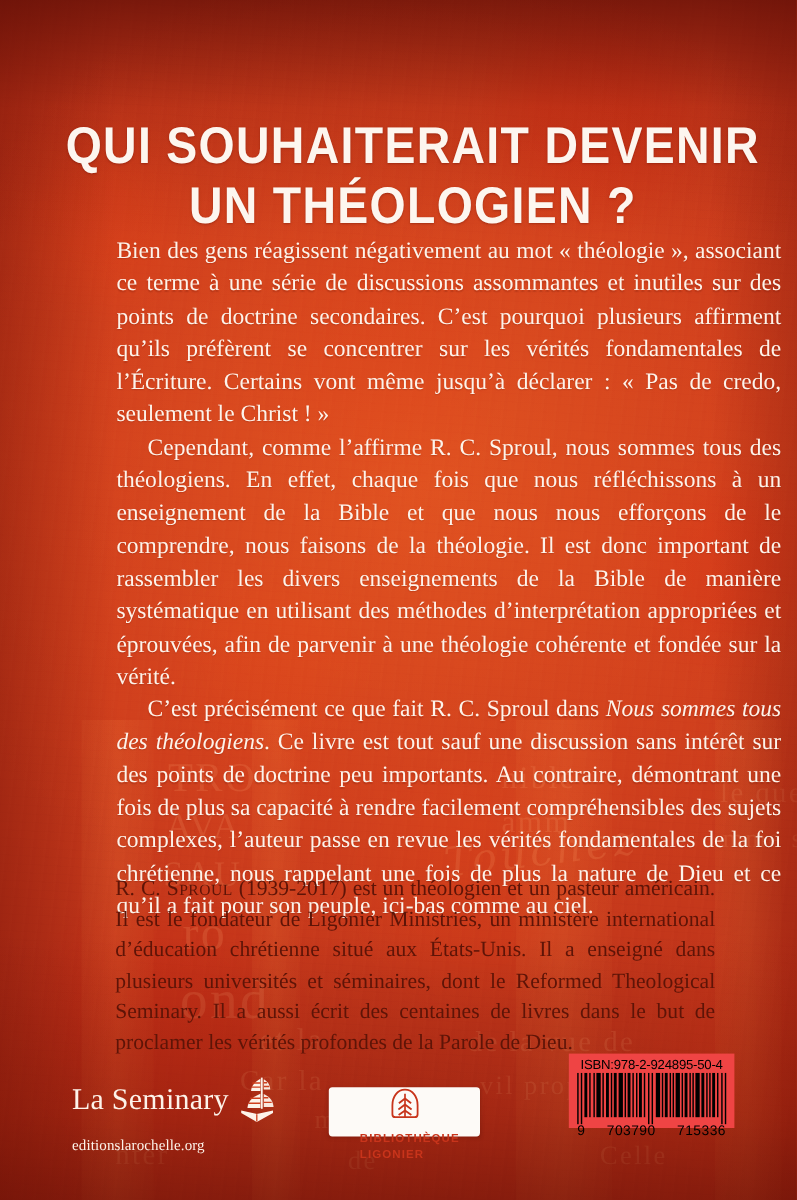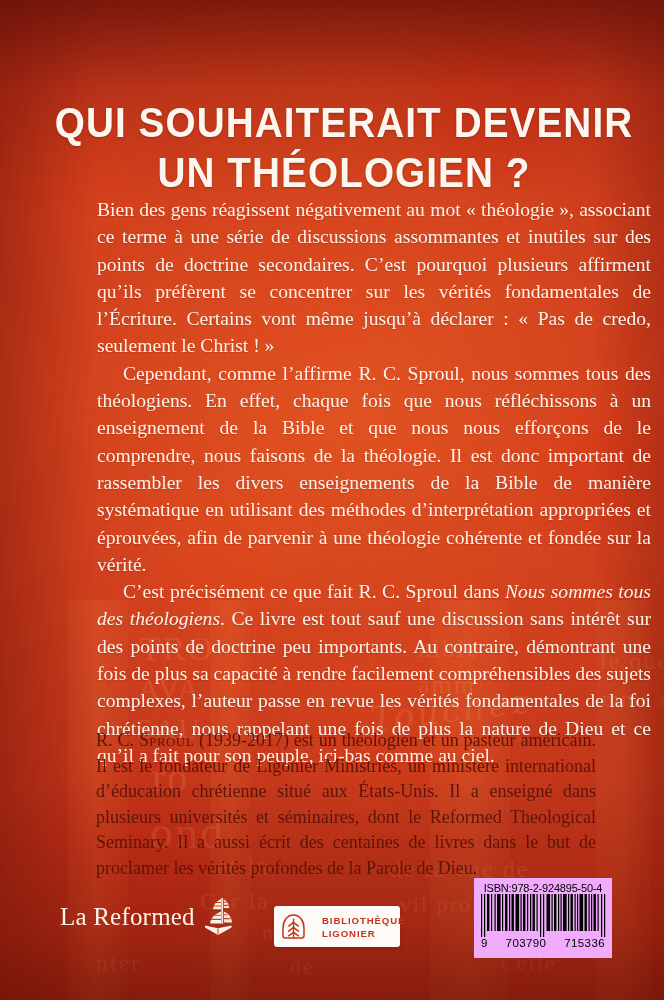--- a/index.html
+++ b/index.html
@@ -157,20 +157,21 @@
     position: absolute;
     left: 274px;
     top: 906px;
     width: 126px;
     height: 41px;
     background: #fdfaf7;
     border-radius: 3px;
     display: flex;
     align-items: center;
     box-shadow: 0 1px 3px rgba(70,10,4,.25);
+    flex-direction: column;
   }
   .lig-mark {
     width: 39px;
     display: flex; align-items: center; justify-content: center;
     flex: 0 0 auto;
   }
   .lig-div {
     width: 1px; align-self: stretch;
     margin: 5px 0;
     background: #e0b2a4;
@@ -183,22 +184,22 @@
     font-weight: bold;
     letter-spacing: .9px;
     line-height: 13px;
   }
 
   .barcode-box {
     position: absolute;
     left: 474px;
     top: 878px;
     width: 138px;
-    height: 80px;
-    background: #f0abfc;
+    height: 62px;
+    background: #ef4444;
     padding: 4px 6px 3px 6px;
     box-sizing: border-box;
   }
   .bc-isbn {
     font-family: "Liberation Sans", sans-serif;
     font-size: 11px;
     color: #000;
     text-align: center;
     line-height: 12px;
     letter-spacing: -.2px;
@@ -262,21 +263,21 @@
     <p>Cependant, comme l’affirme R. C. Sproul, nous sommes tous des théologiens. En effet, chaque fois que nous réfléchissons à un enseignement de la Bible et que nous nous efforçons de le comprendre, nous faisons de la théologie. Il est donc important de rassembler les divers enseignements de la Bible de manière systématique en utilisant des méthodes d’interprétation appropriées et éprouvées, afin de parvenir à une théologie cohérente et fondée sur la vérité.</p>
     <p><span>C’est précisément ce que fait R. C. Sproul dans </span><i>Nous sommes tous des théologiens</i><span>. Ce livre est tout sauf une discussion sans intérêt sur des points de doctrine peu importants. Au contraire, démontrant une fois de plus sa capacité à rendre facilement compréhensibles des sujets complexes, l’auteur passe en revue les vérités fondamentales de la foi chrétienne, nous rappelant une fois de plus la nature de Dieu et ce qu’il a fait pour son peuple, ici-bas comme au ciel.</span></p>
   </div>
 
   <div class="bio">
     <p><span>R. C. </span><span class="smallcaps">Sproul</span><span> (1939-2017) est un théologien et un pasteur américain. Il est le fondateur de Ligonier Ministries, un ministère international d’éducation chrétienne situé aux États-Unis. Il a enseigné dans plusieurs universités et séminaires, dont le Reformed Theological Seminary. Il a aussi écrit des centaines de livres dans le but de proclamer les vérités profondes de la Parole de Dieu.</span></p>
   </div>
 
   <div class="publisher">
     <div class="pub-row">
-      <span class="pub-name">La Reformed</span>
+      <span class="pub-name">La Seminary</span>
       <svg class="pub-ship" viewBox="0 0 34 40">
         <g fill="#fdf3ea">
 
           <rect x="20.4" y="2" width="1.5" height="26"></rect>
 
           <path d="M20 3 C14.5 6 12.5 9.5 12.2 13.2 L20 13.2 Z"></path>
 
           <path d="M22.8 3.4 C26.6 5.6 28 8.6 28.2 12 L22.8 12 Z" opacity=".95"></path>
 
           <path d="M20 15.4 C12.6 18.4 9.6 22.6 9.2 27.4 L20 27.4 Z"></path>
@@ -286,20 +287,21 @@
         </g>
         <g stroke="#cf3f1d" stroke-width="1.1" fill="none">
           <path d="M13.4 6.5 L20 6.5 M12.5 10 L20 10"></path>
           <path d="M25.6 6.3 L22.8 6.3 M27.4 9.4 L22.8 9.4"></path>
           <path d="M11.6 19.2 L20 19.2 M10.1 23.4 L20 23.4"></path>
           <path d="M26.6 18.8 L22.8 18.8 M29.4 22.6 L22.8 22.6"></path>
           <path d="M17 32.6 L17 38.6"></path>
         </g>
       </svg>
     </div>
+    <div class="pub-url">editionslarochelle.org</div>
   </div>
 
   <div class="ligonier">
     <span class="lig-mark">
       <svg width="25" height="27" viewBox="0 0 25 27">
         <g fill="none" stroke="#c8341b" stroke-width="1.5">
           <path d="M12.5 2 C19 2 23 8.2 23 15 L23 22.5 C23 24 22 25 20.6 25 L4.4 25 C3 25 2 24 2 22.5 L2 15 C2 8.2 6 2 12.5 2 Z"></path>
           <path d="M12.5 5.5 L12.5 25" stroke-width="1.4"></path>
           <path d="M12.5 9.4 L7.4 13.4 M12.5 9.4 L17.6 13.4"></path>
           <path d="M12.5 14.4 L7.0 18.6 M12.5 14.4 L18.0 18.6"></path>

